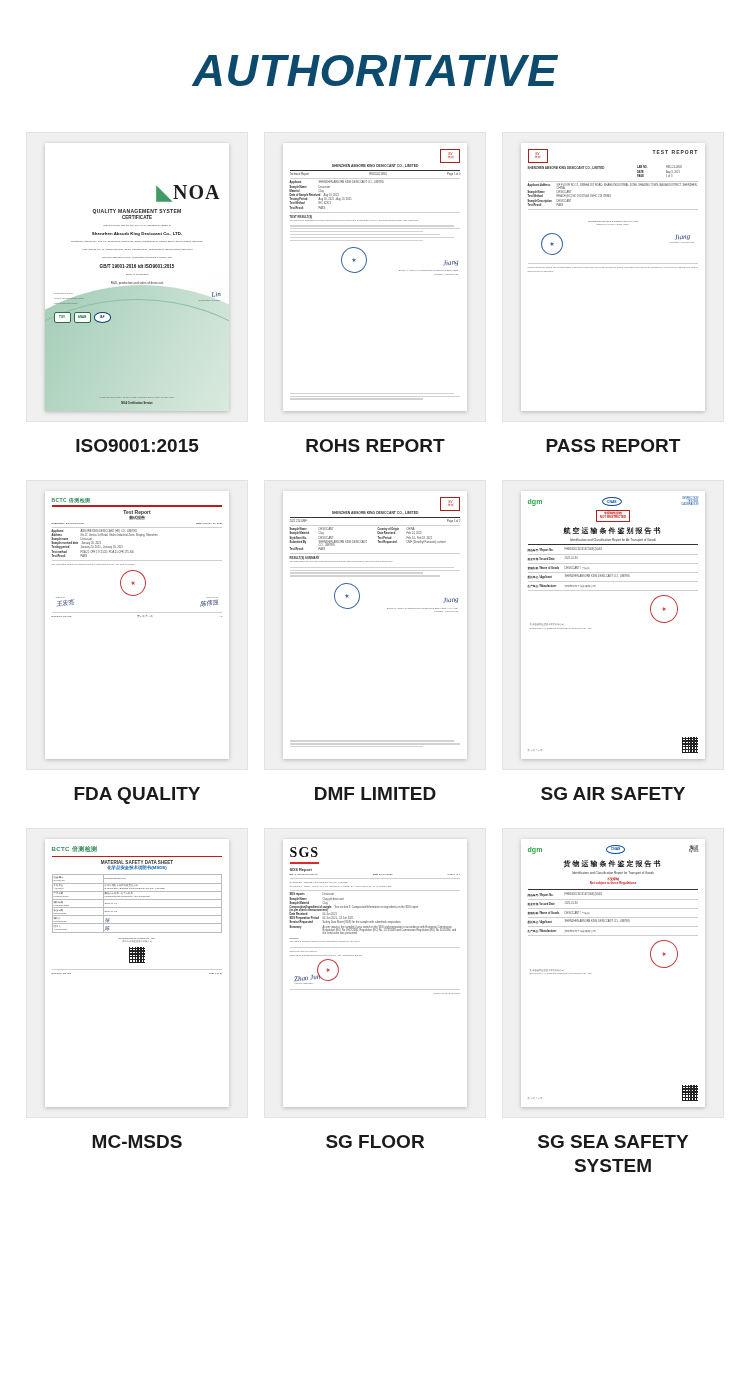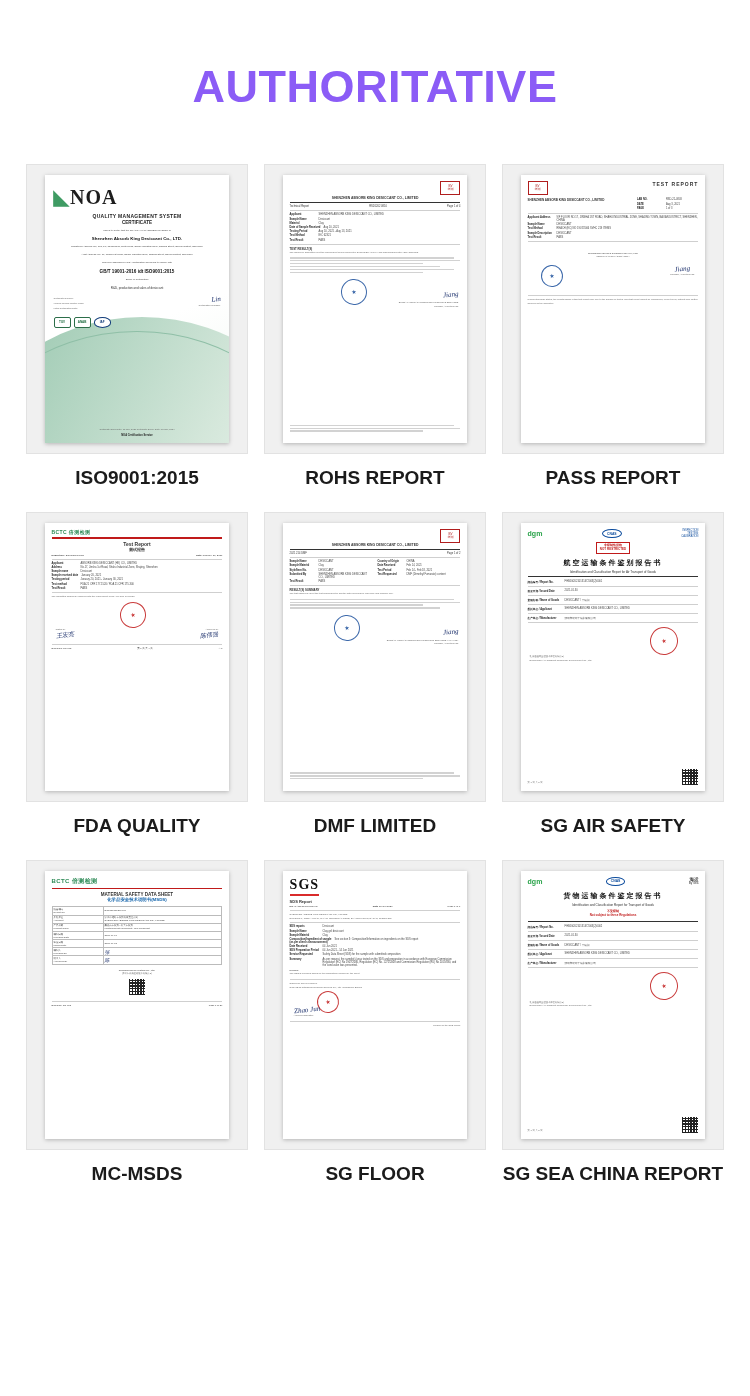--- a/index.html
+++ b/index.html
@@ -14,26 +14,27 @@
     min-height: 1396px;
     background: #ffffff;
     padding: 0 0 30px 0;
     position: relative;
   }
   .header {
     padding: 46px 40px 10px 40px;
     text-align: center;
   }
   .header h1 {
-    margin: 16px;
+    margin: 0;
     font-size: 45px;
     line-height: 1.12;
     font-weight: bold;
-    color: #8b5cf6;
+    color: #0c4a6e;
     letter-spacing: 0.5px;
+    font-style: italic;
   }
   .header .subtitle {
     margin: 16px auto 0 auto;
     font-size: 20px;
     line-height: 1.45;
     color: #4a4a4a;
     max-width: 520px;
     font-weight: normal;
   }
   .grid {
@@ -108,22 +109,22 @@
     opacity: .85;
   }
   .noa-curve2 {
     position: absolute; left: -45%; bottom: -66%;
     width: 190%; height: 108%;
     border-radius: 50%;
     border: 1px solid #8fbfa7;
     background: transparent;
   }
   .noa-logo {
-    text-align: left; font-size: 20px; font-weight: bold; letter-spacing: 1px;
-    color: #1d1d1d; margin-top: 0; font-family: "Liberation Serif", serif;
+    text-align: right; font-size: 20px; font-weight: bold; letter-spacing: 1px;
+    color: #1d1d1d; margin-top: 27px; font-family: "Liberation Serif", serif;
   }
   .noa-logo .leaf { color: #3f9b63; }
   .noa-sub { text-align: center; font-size: 5px; font-weight: bold; letter-spacing:.3px; margin-top: 4px; color:#222;}
   .noa-cert { text-align:center; font-size: 4.6px; font-weight: bold; margin-top: 1px; color:#222;}
   .noa-small { text-align:center; font-size: 2.4px; color:#444; margin-top: 4px; line-height:1.6;}
   .noa-company { text-align:center; font-size: 4.4px; font-weight:bold; margin-top:3px; color:#111;}
   .noa-std { text-align:center; font-size: 4.6px; font-weight:bold; margin-top:4px; color:#111;}
   .noa-scope { text-align:center; font-size: 3px; margin-top:4px; color:#333;}
   .noa-foot { position:absolute; left:0; right:0; bottom:6px; text-align:center; font-size:2.6px; color:#222; font-weight:bold;}
   .badges { display:flex; gap:3px; justify-content:flex-start; margin-top:6px; position:relative; z-index:2;}
@@ -789,17 +790,17 @@
               <div class="txt-xs">北京迪佳翔空运技术开发有限公司</div>
               <div class="txt-xs">Beijing DGM Air Transport Technology Development Co., Ltd.</div>
             </div>
           </div>
           <div style="display:flex;justify-content:space-between;align-items:flex-end;position:absolute;left:7px;right:7px;bottom:6px;">
             <div class="txt-xs">第 1 页 共 2 页</div>
             <div class="qr"></div>
           </div>
         </div>
       </div>
-      <div class="caption">SG SEA CHINA REPORT</div>
+      <div class="caption">SG SEA SAFETY SYSTEM</div>
     </div>
 
   </div>
 </div>
 
 </body></html>

